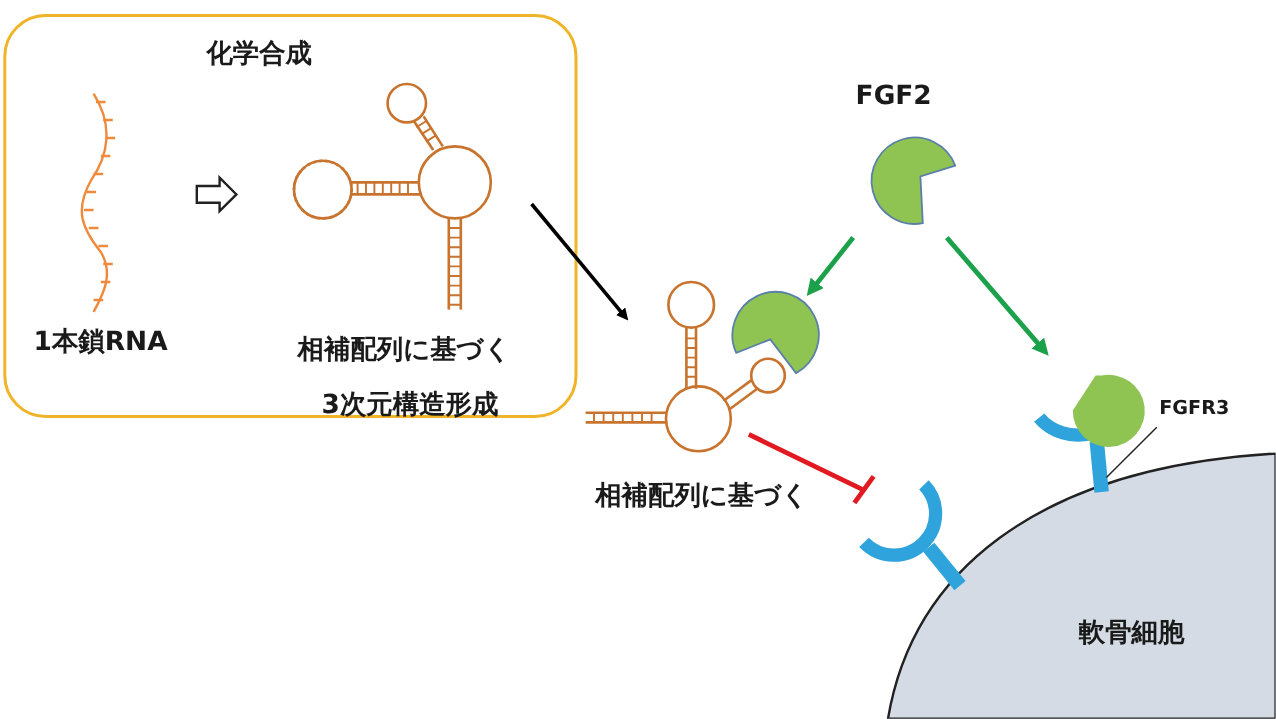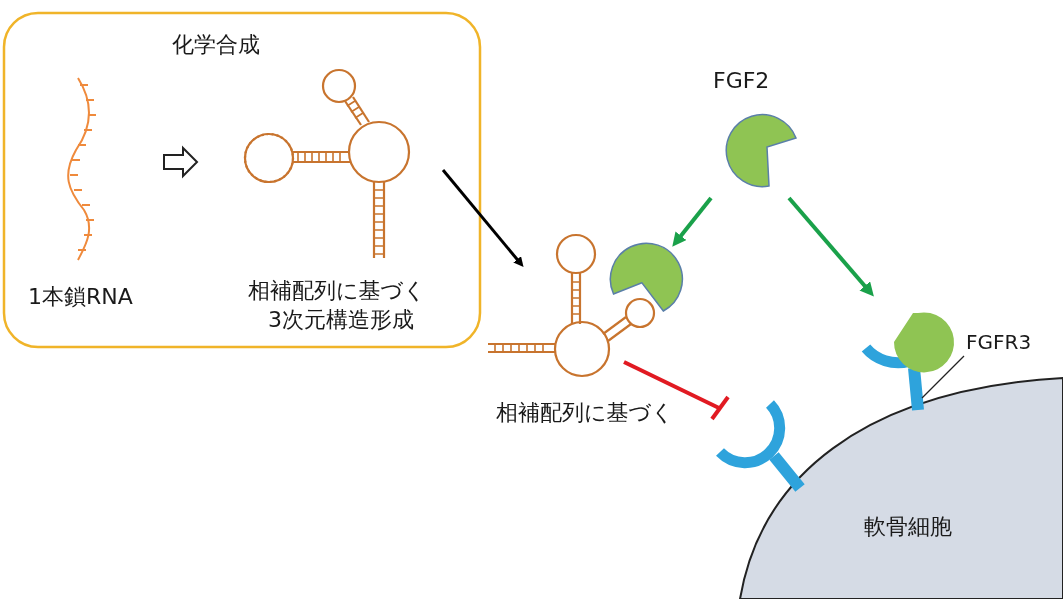--- a/index.html
+++ b/index.html
@@ -1,20 +1,20 @@
 <!DOCTYPE html>
 <html><head>
 <meta charset="utf-8">
 <style>
   html, body { margin:0; padding:0; background:#ffffff; }
   body { width:1063px; height:599px; position:relative; overflow:hidden; font-family:"DejaVu Sans", sans-serif; }
   svg { position:absolute; left:0; top:0; }
-  .lbl { position:absolute; font-weight:normal; color:#1a1a1a; white-space:nowrap; }
+  .lbl { position:absolute; font-weight:bold; color:#1a1a1a; white-space:nowrap; }
   .lbl-big { font-size:22px; }
-  .lbl-mid { font-size:20px; }
+  .lbl-mid { font-size:16px; }
   .center { text-align:center; }
 </style>
 </head>
 <body>
 
 <svg width="1063" height="599" viewBox="0 0 1063 599">
   <defs>
     <marker id="ahBlack" markerWidth="10" markerHeight="10" refX="6" refY="5" orient="auto" markerUnits="userSpaceOnUse">
       <path d="M0,0 L10,5 L0,10 Z" fill="#000"></path>
     </marker>
@@ -85,19 +85,19 @@
   </g>
   <line x1="922" y1="398" x2="964" y2="356" stroke="#222" stroke-width="1.2"></line>
 
   <g>
     <path d="M770,404 A28,28 0 1 1 720,452" fill="none" stroke="#2ea3dc" stroke-width="11"></path>
     <line x1="774" y1="456" x2="800" y2="488" stroke="#2ea3dc" stroke-width="12"></line>
   </g>
 </svg>
 
 <div class="lbl lbl-big" style="left:172px;top:30px;">化学合成</div>
-<div class="lbl lbl-big" style="left:28px;top:282px;text-align:center;">1本鎖RNA</div>
+<div class="lbl lbl-big" style="left:28px;top:270px;text-align:center;">1本鎖RNA</div>
 <div class="lbl lbl-big center" style="left:248px;top:276px;">相補配列に基づく</div>
-<div class="lbl lbl-big center" style="left:268px;top:305px;">3次元構造形成</div>
+<div class="lbl lbl-big center" style="left:268px;top:322px;">3次元構造形成</div>
 <div class="lbl lbl-big" style="left:496px;top:398px;">相補配列に基づく</div>
 <div class="lbl lbl-big" style="left:713px;top:68px;">FGF2</div>
 <div class="lbl lbl-mid" style="left:966px;top:330px;">FGFR3</div>
-<div class="lbl lbl-big" style="left:864px;top:512px;">軟骨細胞</div>
+<div class="lbl lbl-big" style="left:899px;top:512px;">軟骨細胞</div>
 
 </body></html>

